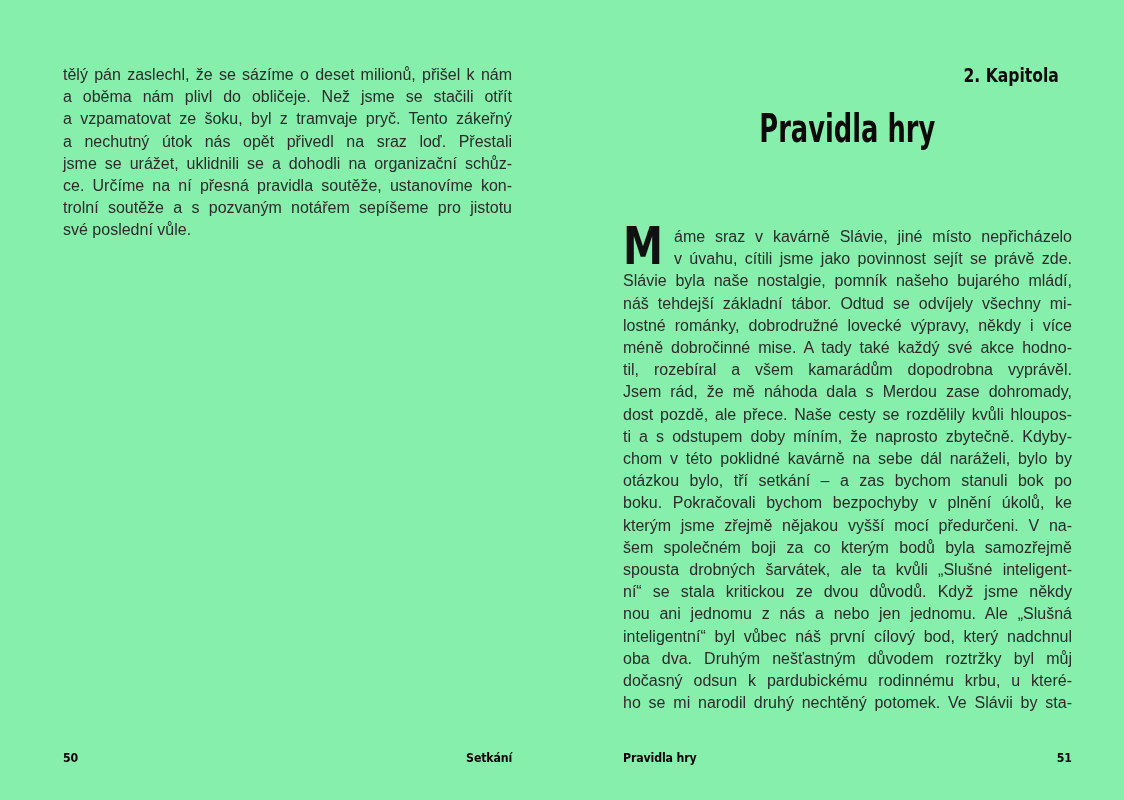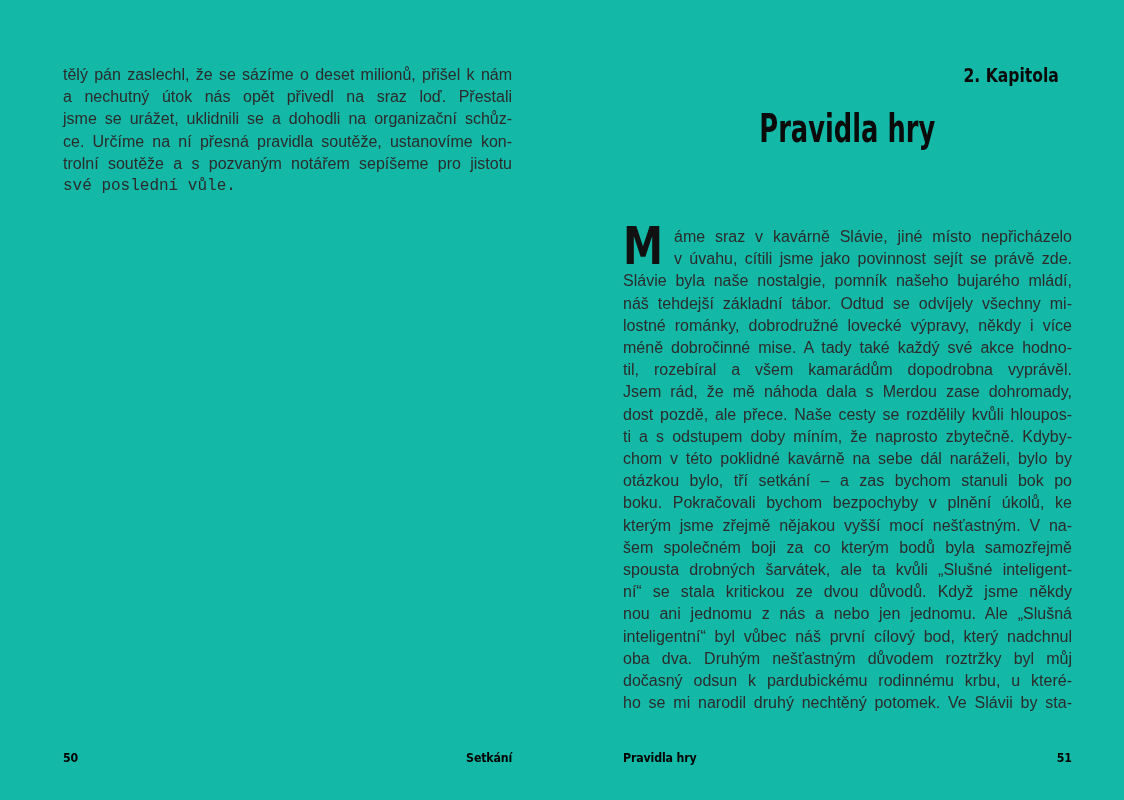--- a/index.html
+++ b/index.html
@@ -4,35 +4,35 @@
 <style>
   html, body { margin: 0; padding: 0; }
   body {
     width: 1124px; height: 800px;
     background: #ffffff;
     overflow: hidden;
     position: relative;
     font-family: "Liberation Sans", sans-serif;
   }
   .spread { position: absolute; left: 0; top: 0; width: 1124px; height: 800px; }
-  .page { position: absolute; top: 0; height: 800px; background: #14b8a6; }
+  .page { position: absolute; top: 0; height: 800px; background: #86efac; }
   #page-left  { left: 0;    width: 562px; }
   #page-right { left: 562px; width: 562px; }
 
   
   .text-block { position: absolute; width: 449px; }
   .bodyline {
     font-size: 16px;
     line-height: 22.2px;
     color: #2b2b2b;
     text-align: justify;
     text-align-last: justify;
     white-space: normal;
   }
-  .bodyline.no-just { text-align-last: left; font-family: Liberation Mono, monospace; }
+  .bodyline.no-just { text-align-last: left; }
 
   #left-body  { left: 63px; top: 64px; }
   #right-body { left: 61px; top: 226px; }
 
   
   .kicker {
     position: absolute; left: 61px; top: 63px; width: 449px;
     text-align: right;
   }
   .kicker > span {
@@ -95,20 +95,22 @@
   .footer .f-right { transform: scaleX(0.85); transform-origin: right center; }
 </style>
 </head>
 <body>
 
 <div class="spread">
 
   <div class="page" id="page-left">
     <div class="text-block" id="left-body">
         <div class="bodyline">tělý pán zaslechl, že se sázíme o deset milionů, přišel k nám</div>
+        <div class="bodyline">a oběma nám plivl do obličeje. Než jsme se stačili otřít</div>
+        <div class="bodyline">a vzpamatovat ze šoku, byl z tramvaje pryč. Tento zákeřný</div>
         <div class="bodyline">a nechutný útok nás opět přivedl na sraz loď. Přestali</div>
         <div class="bodyline">jsme se urážet, uklidnili se a dohodli na organizační schůz-</div>
         <div class="bodyline">ce. Určíme na ní přesná pravidla soutěže, ustanovíme kon-</div>
         <div class="bodyline">trolní soutěže a s pozvaným notářem sepíšeme pro jistotu</div>
         <div class="bodyline no-just">své poslední vůle.</div>
       </div>
 
     <div class="footer" id="left-footer">
       <span class="f-left">50</span>
       <span class="f-right">Setkání</span>
@@ -134,21 +136,21 @@
         <div class="bodyline">náš tehdejší základní tábor. Odtud se odvíjely všechny mi-</div>
         <div class="bodyline">lostné románky, dobrodružné lovecké výpravy, někdy i více</div>
         <div class="bodyline">méně dobročinné mise. A tady také každý své akce hodno-</div>
         <div class="bodyline">til, rozebíral a všem kamarádům dopodrobna vyprávěl.</div>
         <div class="bodyline">Jsem rád, že mě náhoda dala s Merdou zase dohromady,</div>
         <div class="bodyline">dost pozdě, ale přece. Naše cesty se rozdělily kvůli hloupos-</div>
         <div class="bodyline">ti a s odstupem doby míním, že naprosto zbytečně. Kdyby-</div>
         <div class="bodyline">chom v této poklidné kavárně na sebe dál naráželi, bylo by</div>
         <div class="bodyline">otázkou bylo, tří setkání – a zas bychom stanuli bok po</div>
         <div class="bodyline">boku. Pokračovali bychom bezpochyby v plnění úkolů, ke</div>
-        <div class="bodyline">kterým jsme zřejmě nějakou vyšší mocí nešťastným. V na-</div>
+        <div class="bodyline">kterým jsme zřejmě nějakou vyšší mocí předurčeni. V na-</div>
         <div class="bodyline">šem společném boji za co kterým bodů byla samozřejmě</div>
         <div class="bodyline">spousta drobných šarvátek, ale ta kvůli „Slušné inteligent-</div>
         <div class="bodyline">ní“ se stala kritickou ze dvou důvodů. Když jsme někdy</div>
         <div class="bodyline">nou ani jednomu z nás a nebo jen jednomu. Ale „Slušná</div>
         <div class="bodyline">inteligentní“ byl vůbec náš první cílový bod, který nadchnul</div>
         <div class="bodyline">oba dva. Druhým nešťastným důvodem roztržky byl můj</div>
         <div class="bodyline">dočasný odsun k pardubickému rodinnému krbu, u které-</div>
         <div class="bodyline">ho se mi narodil druhý nechtěný potomek. Ve Slávii by sta-</div>
       </div>
 

